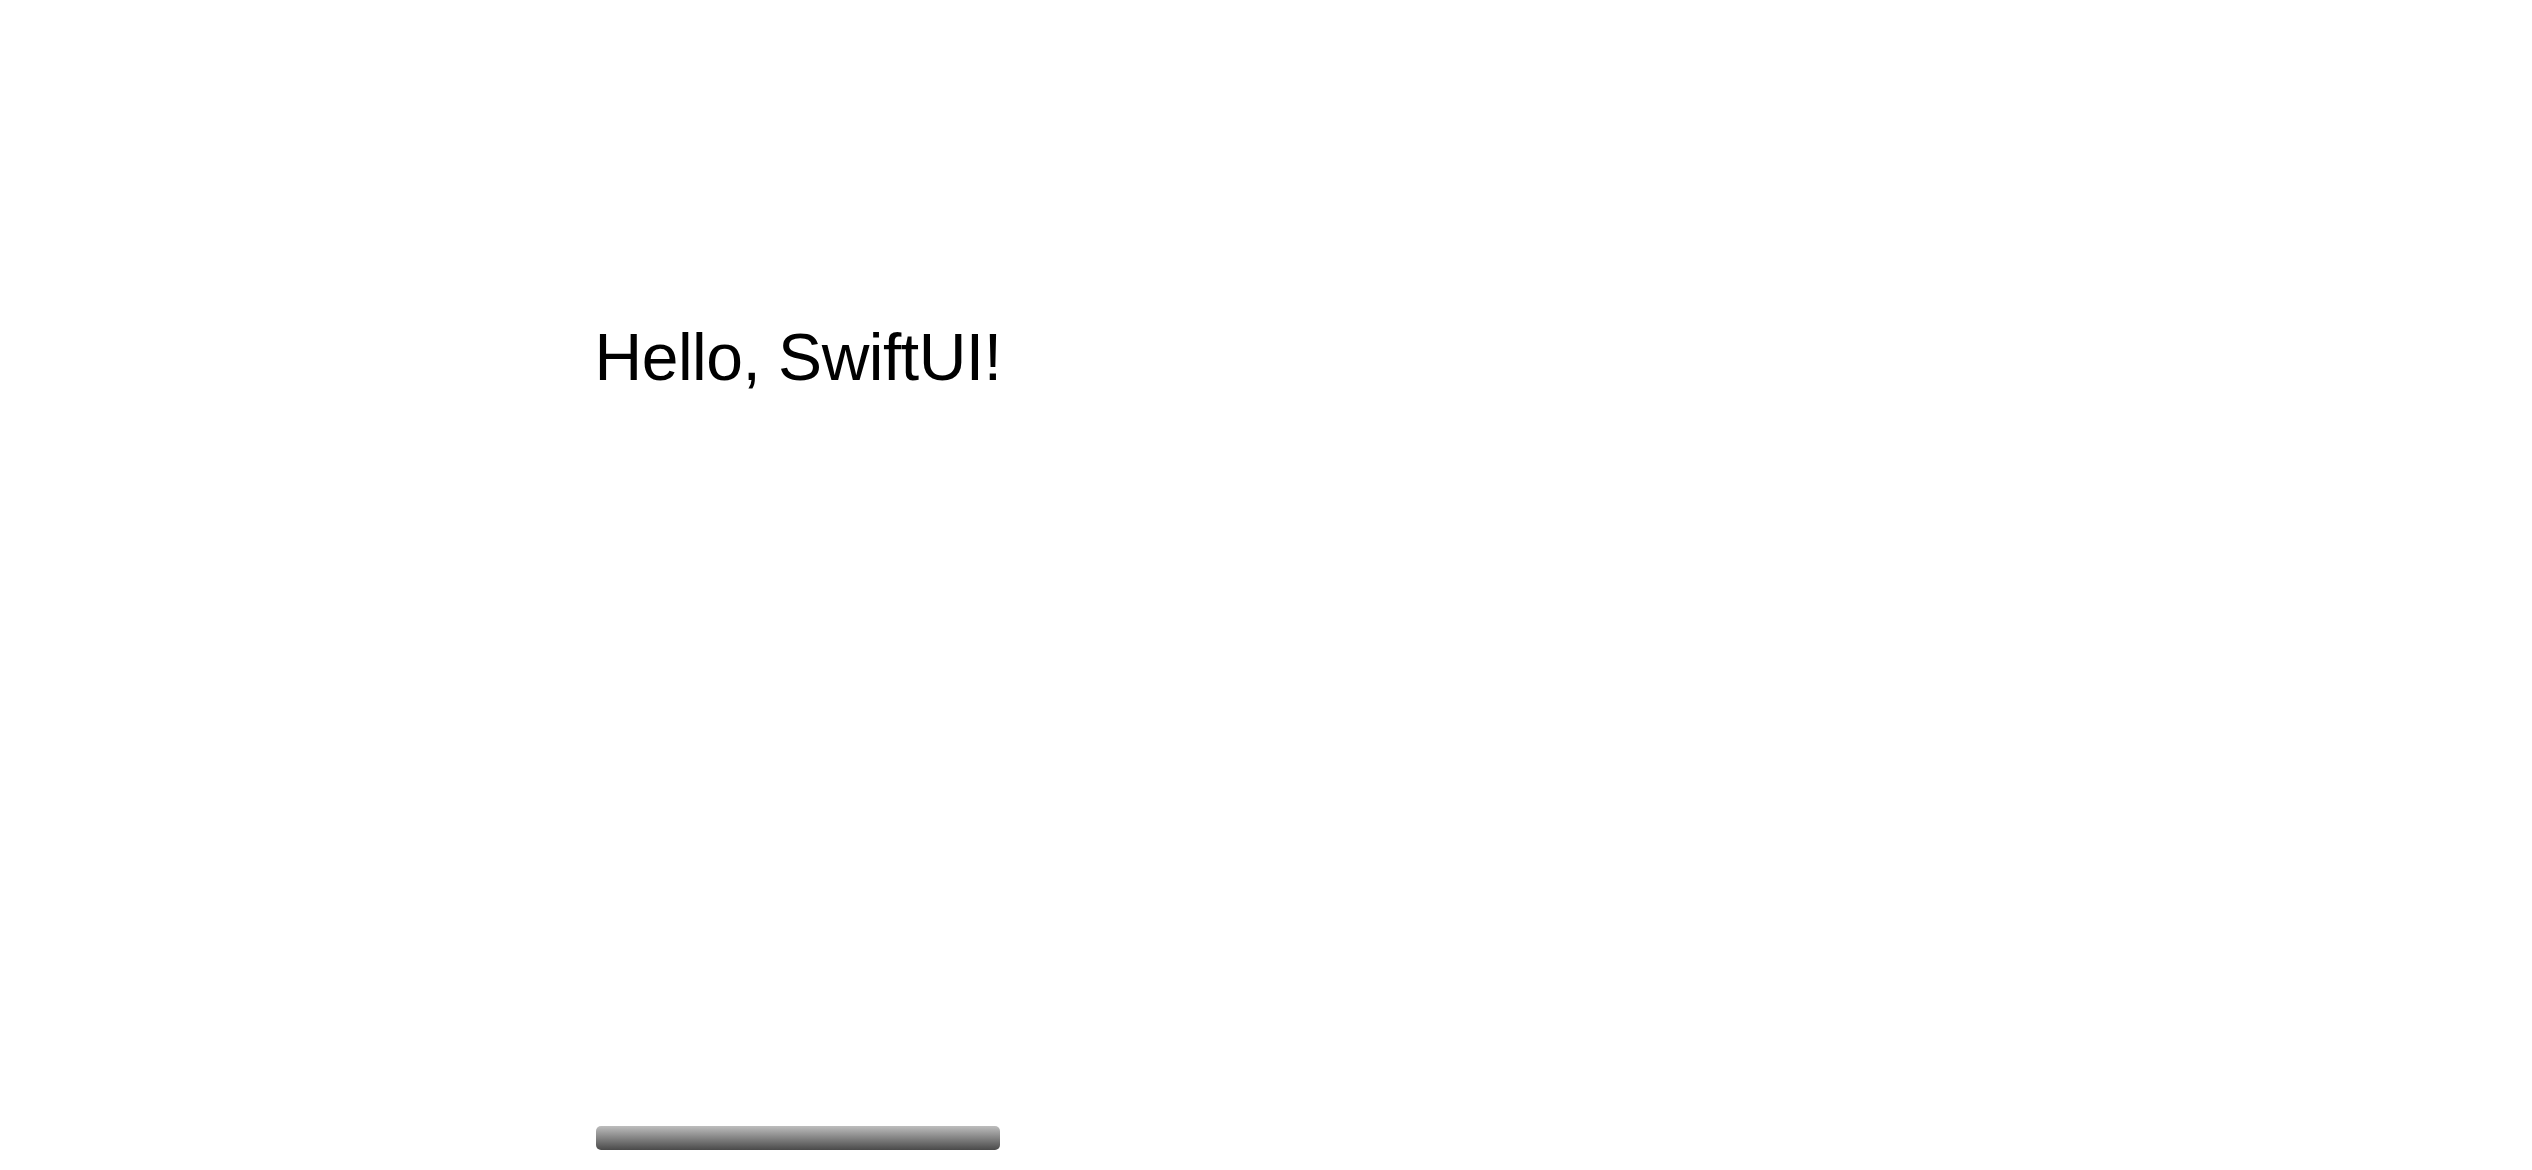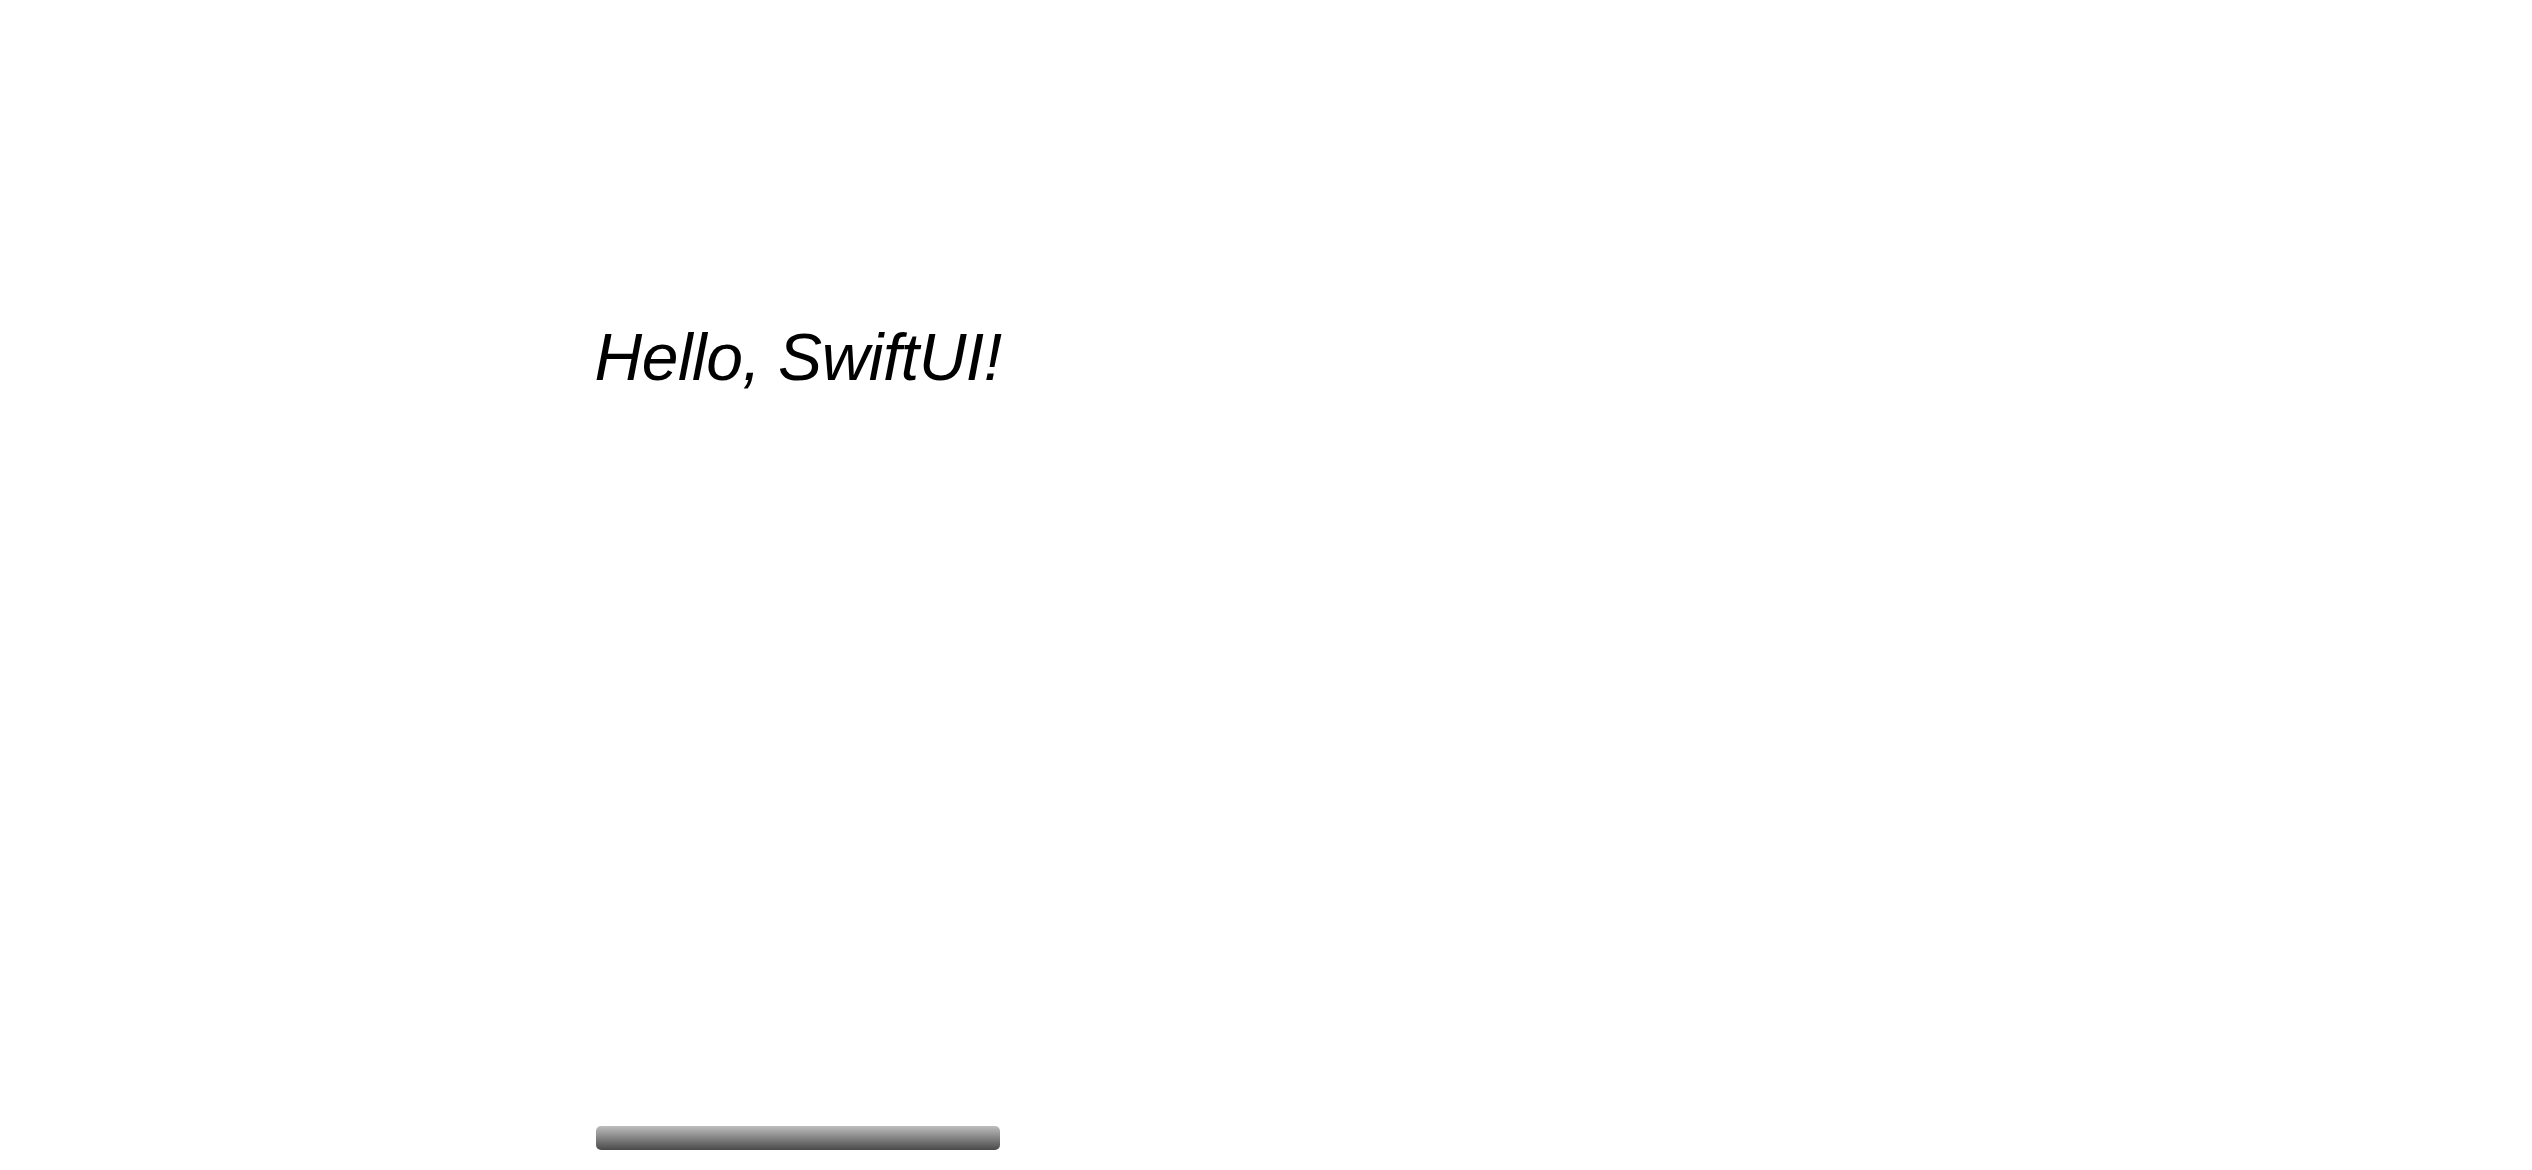--- a/index.html
+++ b/index.html
@@ -1,19 +1,18 @@
 <!DOCTYPE html>
 <html><head>
   <meta charset="utf-8">
   <style>
     * {
       margin: 0;
       padding: 12px;
       box-sizing: border-box;
-      font-style: italic;
     }
     html, body {
       width: 2532px;
       height: 1170px;
       background: #ffffff;
       font-family: -apple-system, BlinkMacSystemFont, "SF Pro Display", "SF Pro Text", "Helvetica Neue", Helvetica, Arial, sans-serif;
       overflow: hidden;
       position: relative;
     }
     .screen {

